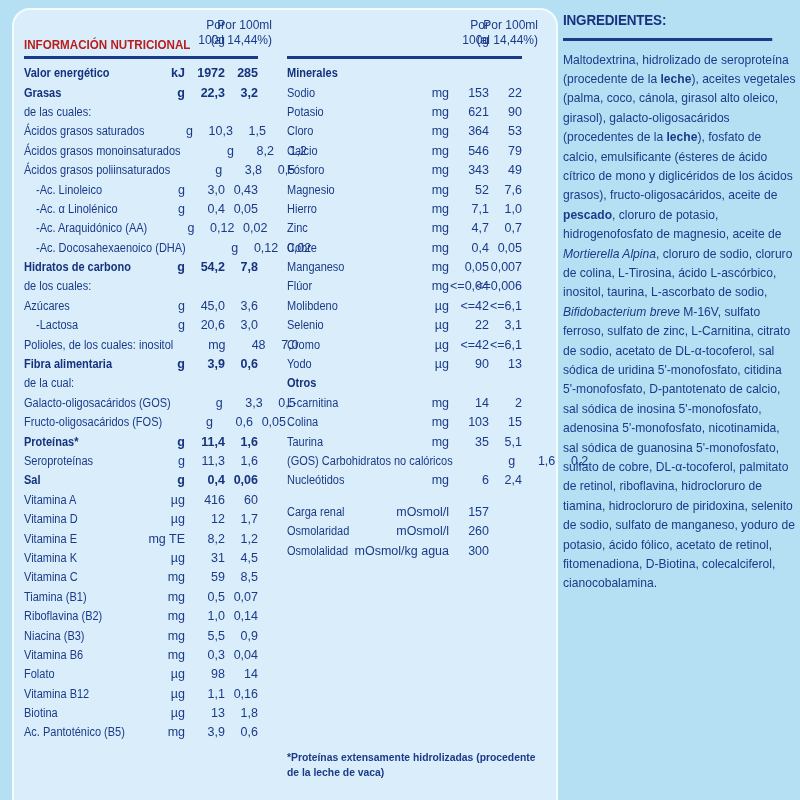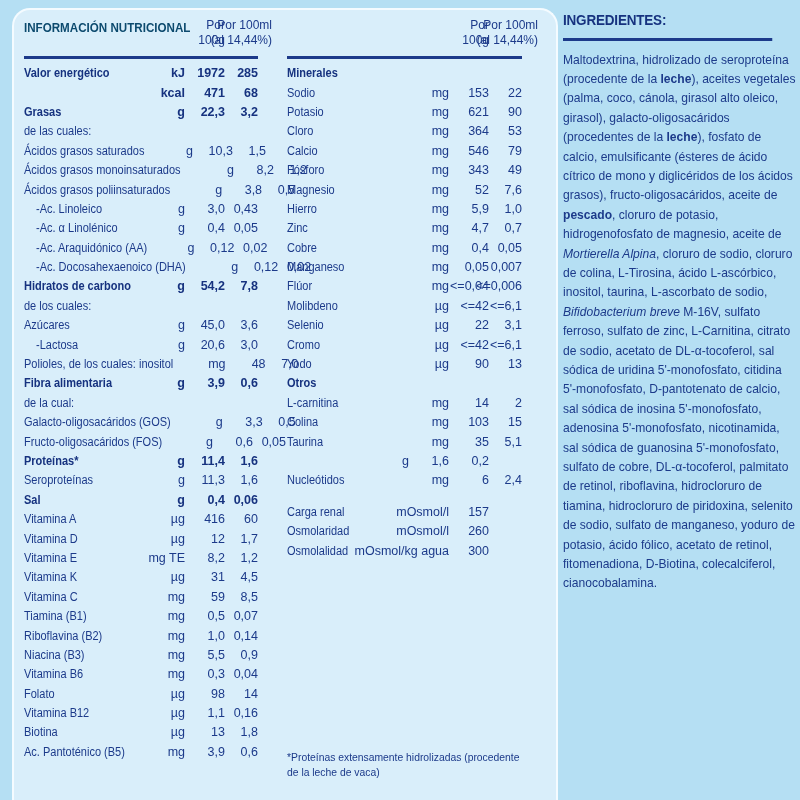--- a/index.html
+++ b/index.html
@@ -13,39 +13,39 @@
     position:absolute;left:12px;top:8px;width:546px;height:792px;
     background:#d9eefa;
     border:2px solid #f4fbff;border-bottom:none;
     border-radius:18px 18px 0 0;
     box-sizing:border-box;
   }
   .col{position:absolute;top:6px;font-size:12.5px;}
   .col-left{left:10px;width:234px;}
   .col-mid{left:273px;width:235px;}
   .thead{position:relative;height:40px;}
-  .ttitle{position:absolute;left:0;bottom:21px;font-weight:bold;font-size:13.5px;color:#0c4a6e;}
+  .ttitle{position:absolute;left:0;bottom:4px;font-weight:bold;font-size:13.5px;color:#b91c1c;}
   .ttitle span{display:inline-block;transform:scaleX(.86);transform-origin:0 50%;white-space:nowrap;}
   .hcol{position:absolute;top:2px;display:flex;flex-direction:column;align-items:flex-end;
         font-size:12px;line-height:15px;white-space:nowrap;}
   .col-left .h1{right:33px;} .col-left .h2{right:-14px;}
   .col-mid  .h1{right:33px;} .col-mid  .h2{right:-16px;}
   .rule{height:2.5px;background:#1c3a8a;margin-bottom:5px;}
   .row{display:grid;height:19.4px;align-items:center;}
   .col-left .row{grid-template-columns:1fr 32px 40px 33px;}
   .col-mid  .row{grid-template-columns:1fr 40px 40px 33px;text-align:center;}
   .cell{display:flex;justify-content:flex-end;white-space:nowrap;overflow:visible;}
   .cell.lbl{justify-content:flex-start;}
   .cell.lbl span{display:inline-block;transform:scaleX(.88);transform-origin:0 50%;white-space:nowrap;}
   .row.bold{font-weight:bold;color:#16327f;}
   .row.indent .lbl{padding-left:12px;}
   .spacer{height:12px;}
   .footnote{
     position:absolute;left:273px;top:740px;width:240px;
-    font-size:11.5px;line-height:15px;
+    font-size:11.5px;line-height:15px;font-weight:bold;
   }
   .footnote span{display:block;transform:scaleX(.9);transform-origin:0 0;white-space:nowrap;}
   .ingredients{
     position:absolute;left:563px;top:12px;width:252px;
     transform:scaleX(.93);transform-origin:0 0;
   }
   .ing-title{font-weight:bold;font-size:14.5px;color:#16327f;letter-spacing:-.2px;}
   .ing-rule{height:2.5px;background:#1c3a8a;margin:10px 0 9px 0;width:225px;}
   .ing-text{margin:0;font-size:13px;line-height:19.4px;}
   .ing-text .b{font-weight:bold;}
@@ -81,34 +81,20 @@
           </span>
           <span class="cell v1">
             <span>1972</span>
           </span>
           <span class="cell v2">
             <span>285</span>
           </span>
         </div>
         <div class="row bold">
           <span class="cell lbl">
-            <span></span>
-          </span>
-          <span class="cell unit">
-            <span>kcal</span>
-          </span>
-          <span class="cell v1">
-            <span>471</span>
-          </span>
-          <span class="cell v2">
-            <span>68</span>
-          </span>
-        </div>
-        <div class="row bold">
-          <span class="cell lbl">
             <span>Grasas</span>
           </span>
           <span class="cell unit">
             <span>g</span>
           </span>
           <span class="cell v1">
             <span>22,3</span>
           </span>
           <span class="cell v2">
             <span>3,2</span>
@@ -691,21 +677,21 @@
           </span>
         </div>
         <div class="row">
           <span class="cell lbl">
             <span>Hierro</span>
           </span>
           <span class="cell unit">
             <span>mg</span>
           </span>
           <span class="cell v1">
-            <span>5,9</span>
+            <span>7,1</span>
           </span>
           <span class="cell v2">
             <span>1,0</span>
           </span>
         </div>
         <div class="row">
           <span class="cell lbl">
             <span>Zinc</span>
           </span>
           <span class="cell unit">
@@ -866,20 +852,23 @@
             <span>mg</span>
           </span>
           <span class="cell v1">
             <span>35</span>
           </span>
           <span class="cell v2">
             <span>5,1</span>
           </span>
         </div>
         <div class="row">
+          <span class="cell lbl">
+            <span>(GOS) Carbohidratos no calóricos</span>
+          </span>
           <span class="cell unit">
             <span>g</span>
           </span>
           <span class="cell v1">
             <span>1,6</span>
           </span>
           <span class="cell v2">
             <span>0,2</span>
           </span>
         </div>

